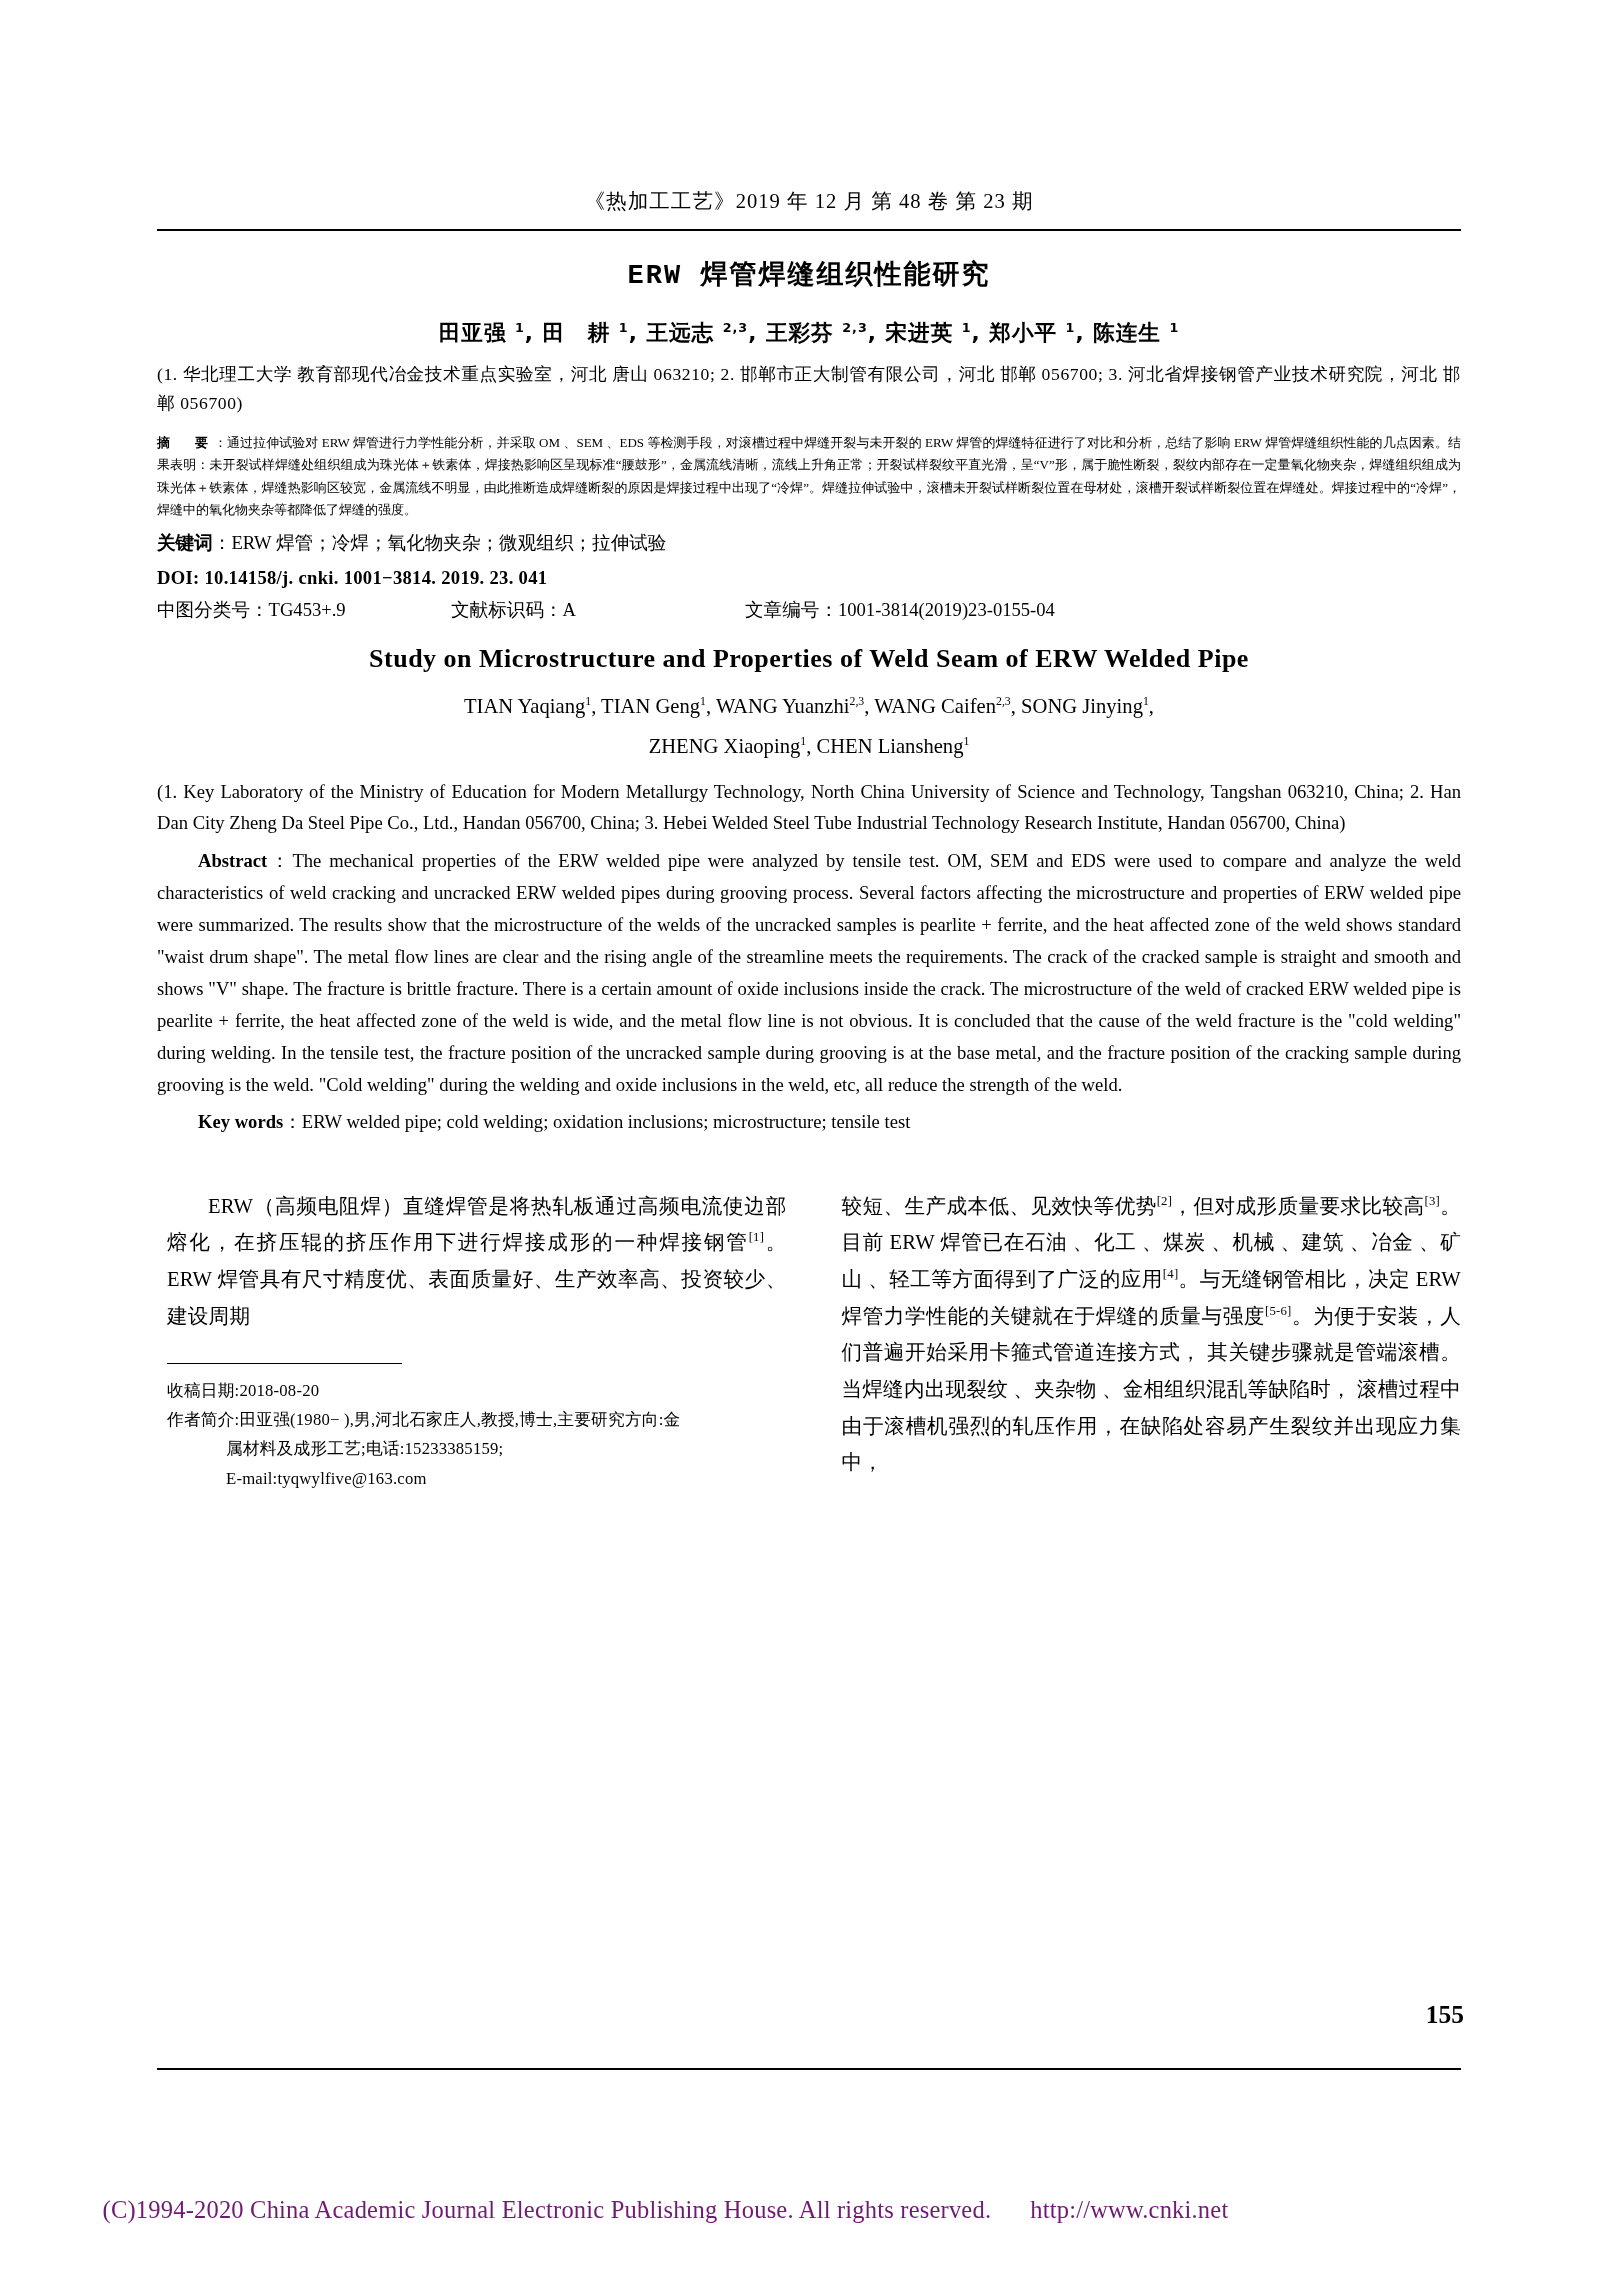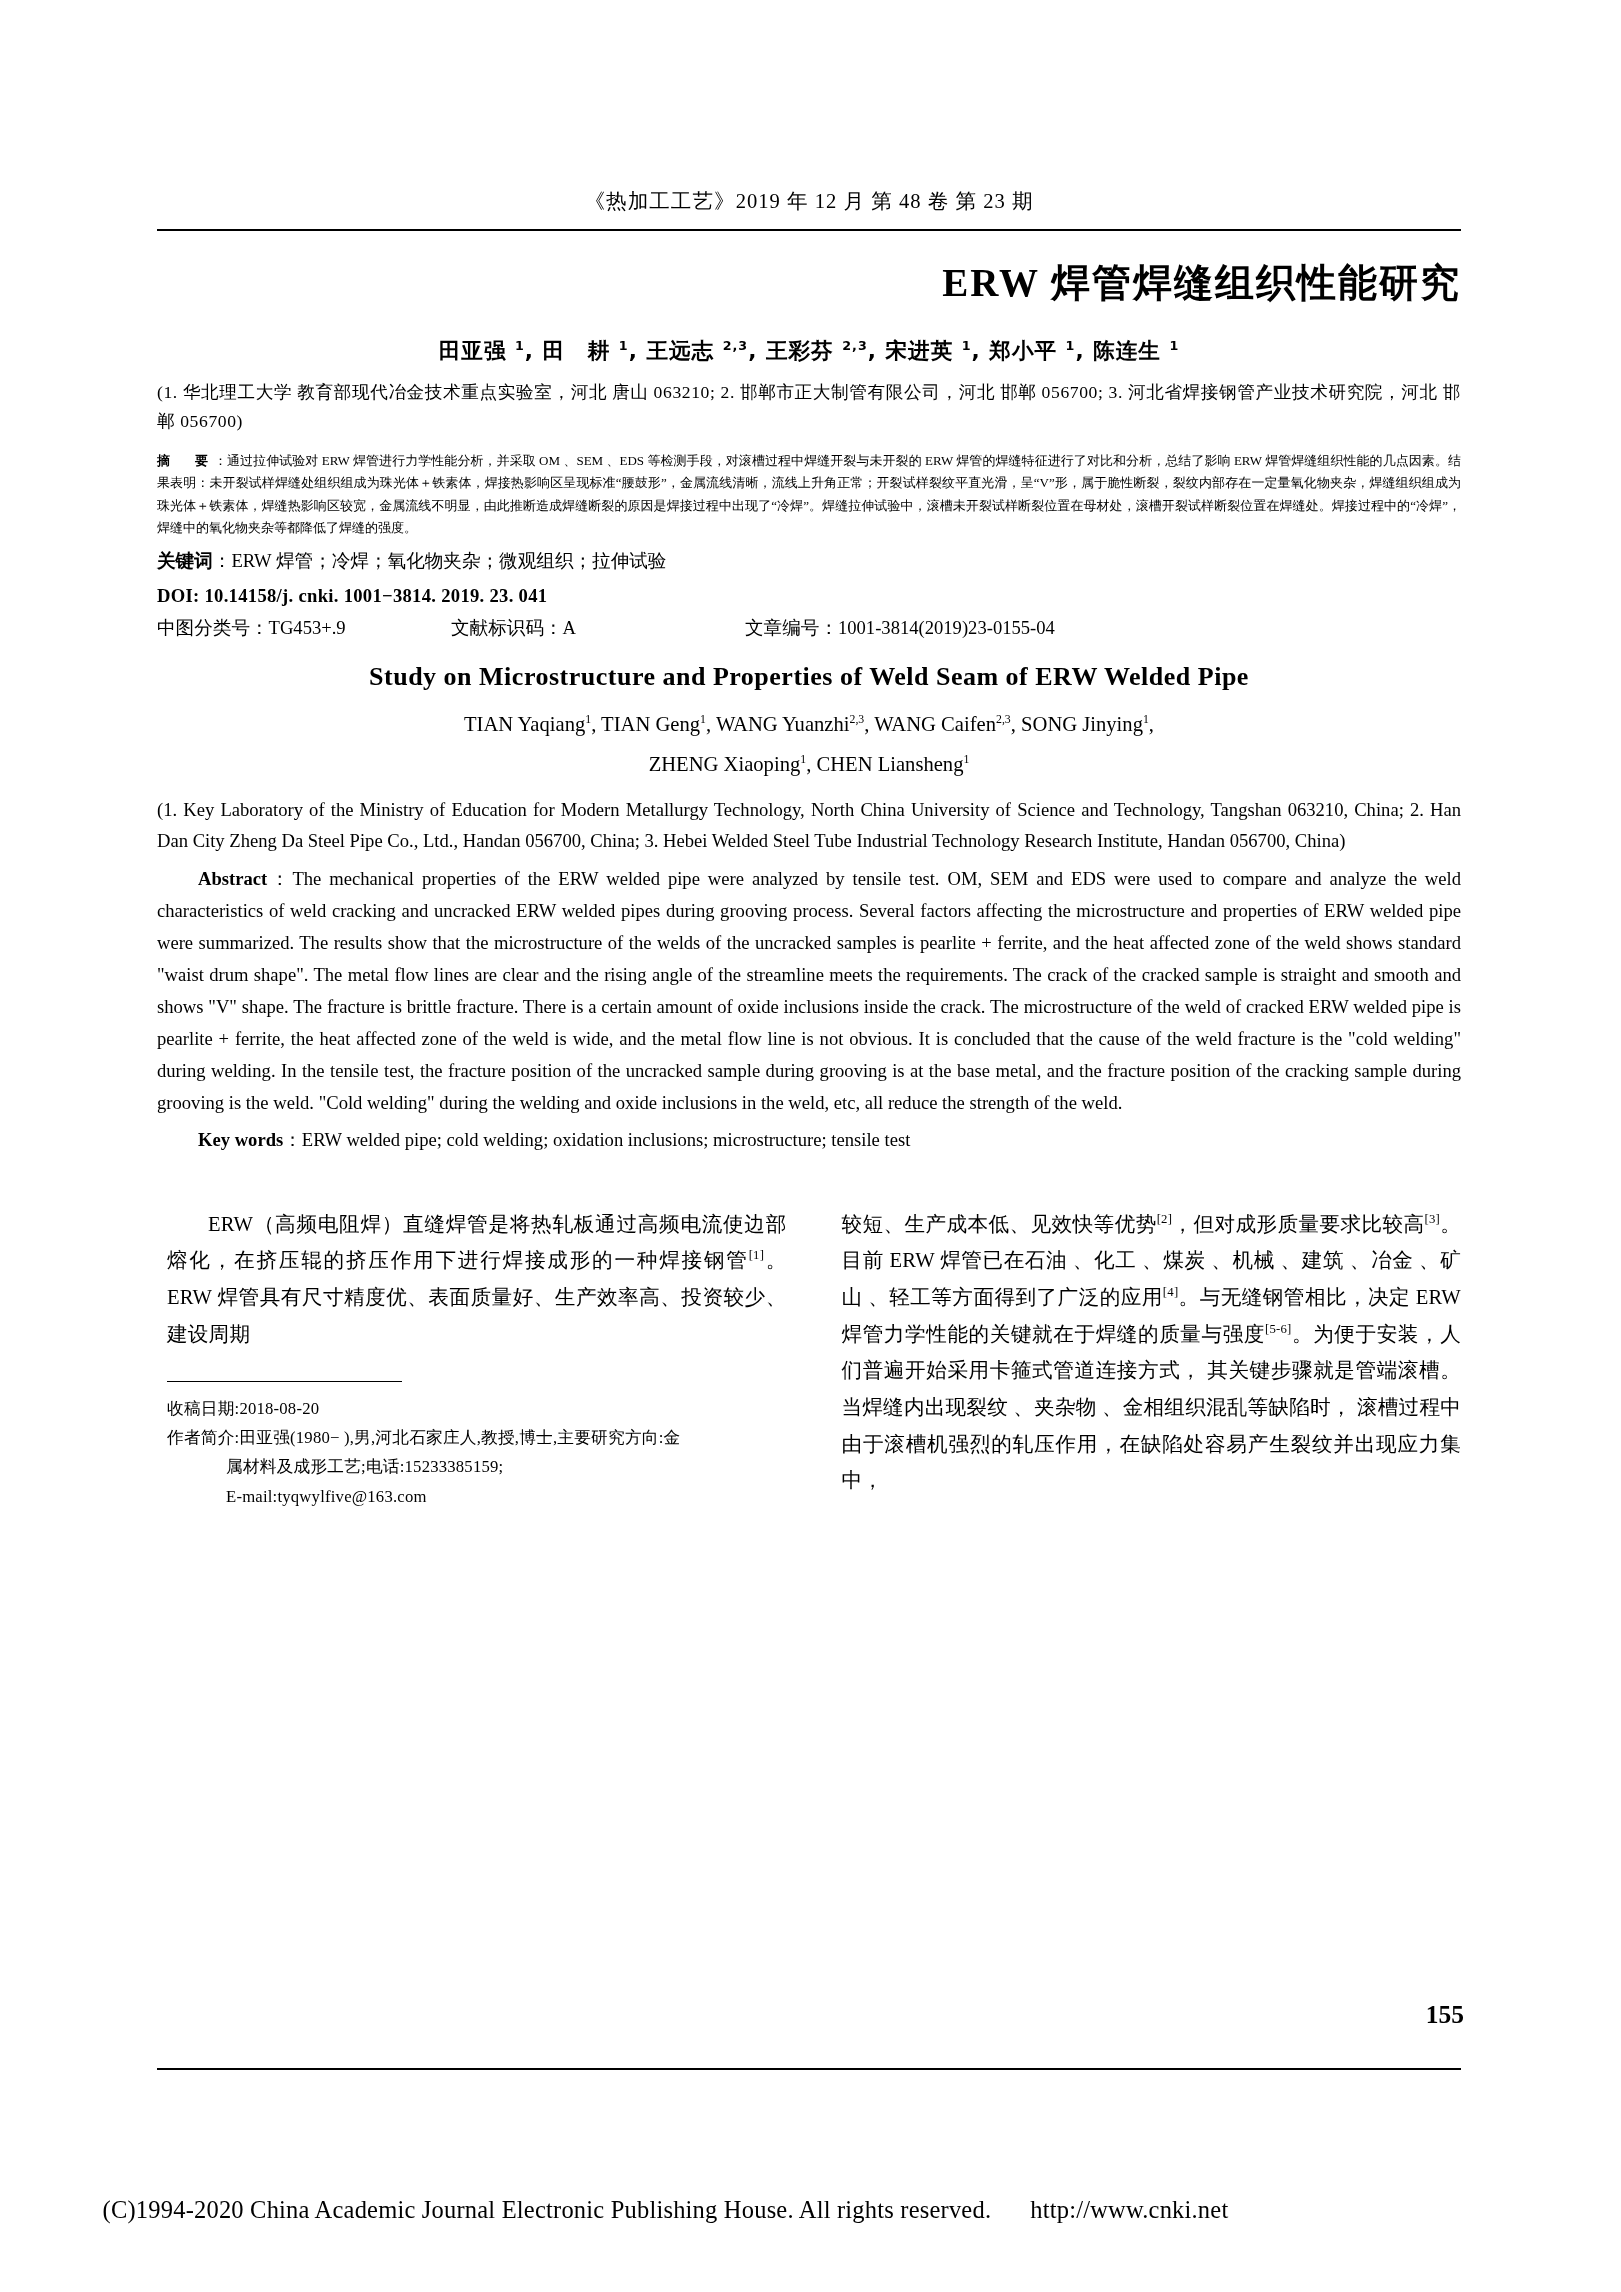--- a/index.html
+++ b/index.html
@@ -38,24 +38,24 @@
     margin-top: 40px;
   }
   .rule-top {
     border-top: 2.5px solid #000;
     width: 100%;
     margin-bottom: 25.5px;
   }
 
   
   .cn-title {
-    text-align: right;
-    font-family: Liberation Serif, serif;
-    font-weight: bold;
-    font-size: 39px;
+    text-align: center;
+    font-family: Liberation Mono, monospace;
+    font-weight: bold;
+    font-size: 27px;
     letter-spacing: 2px;
     margin: 25.5px 0 25.5px 0;
   }
   .cn-authors {
     text-align: center;
     font-family: "DejaVu Sans", sans-serif;
     font-weight: bold;
     font-size: 21.6px;
     letter-spacing: 1px;
     margin-bottom: 13.7px;
@@ -196,21 +196,21 @@
     font-size: 25.5px;
   }
   .copyright {
     position: absolute;
     left: 0;
     top: 2196px;
     width: 1331px;
     text-align: center;
     font-family: "Liberation Serif", serif;
     font-size: 24.5px;
-    color: #000000;
+    color: #701a75;
     letter-spacing: 0.2px;
   }
   .copyright .url { margin-left: 39px; }
 </style>
 </head>
 <body>
 
 <div class="page">
   <div class="content">
 

